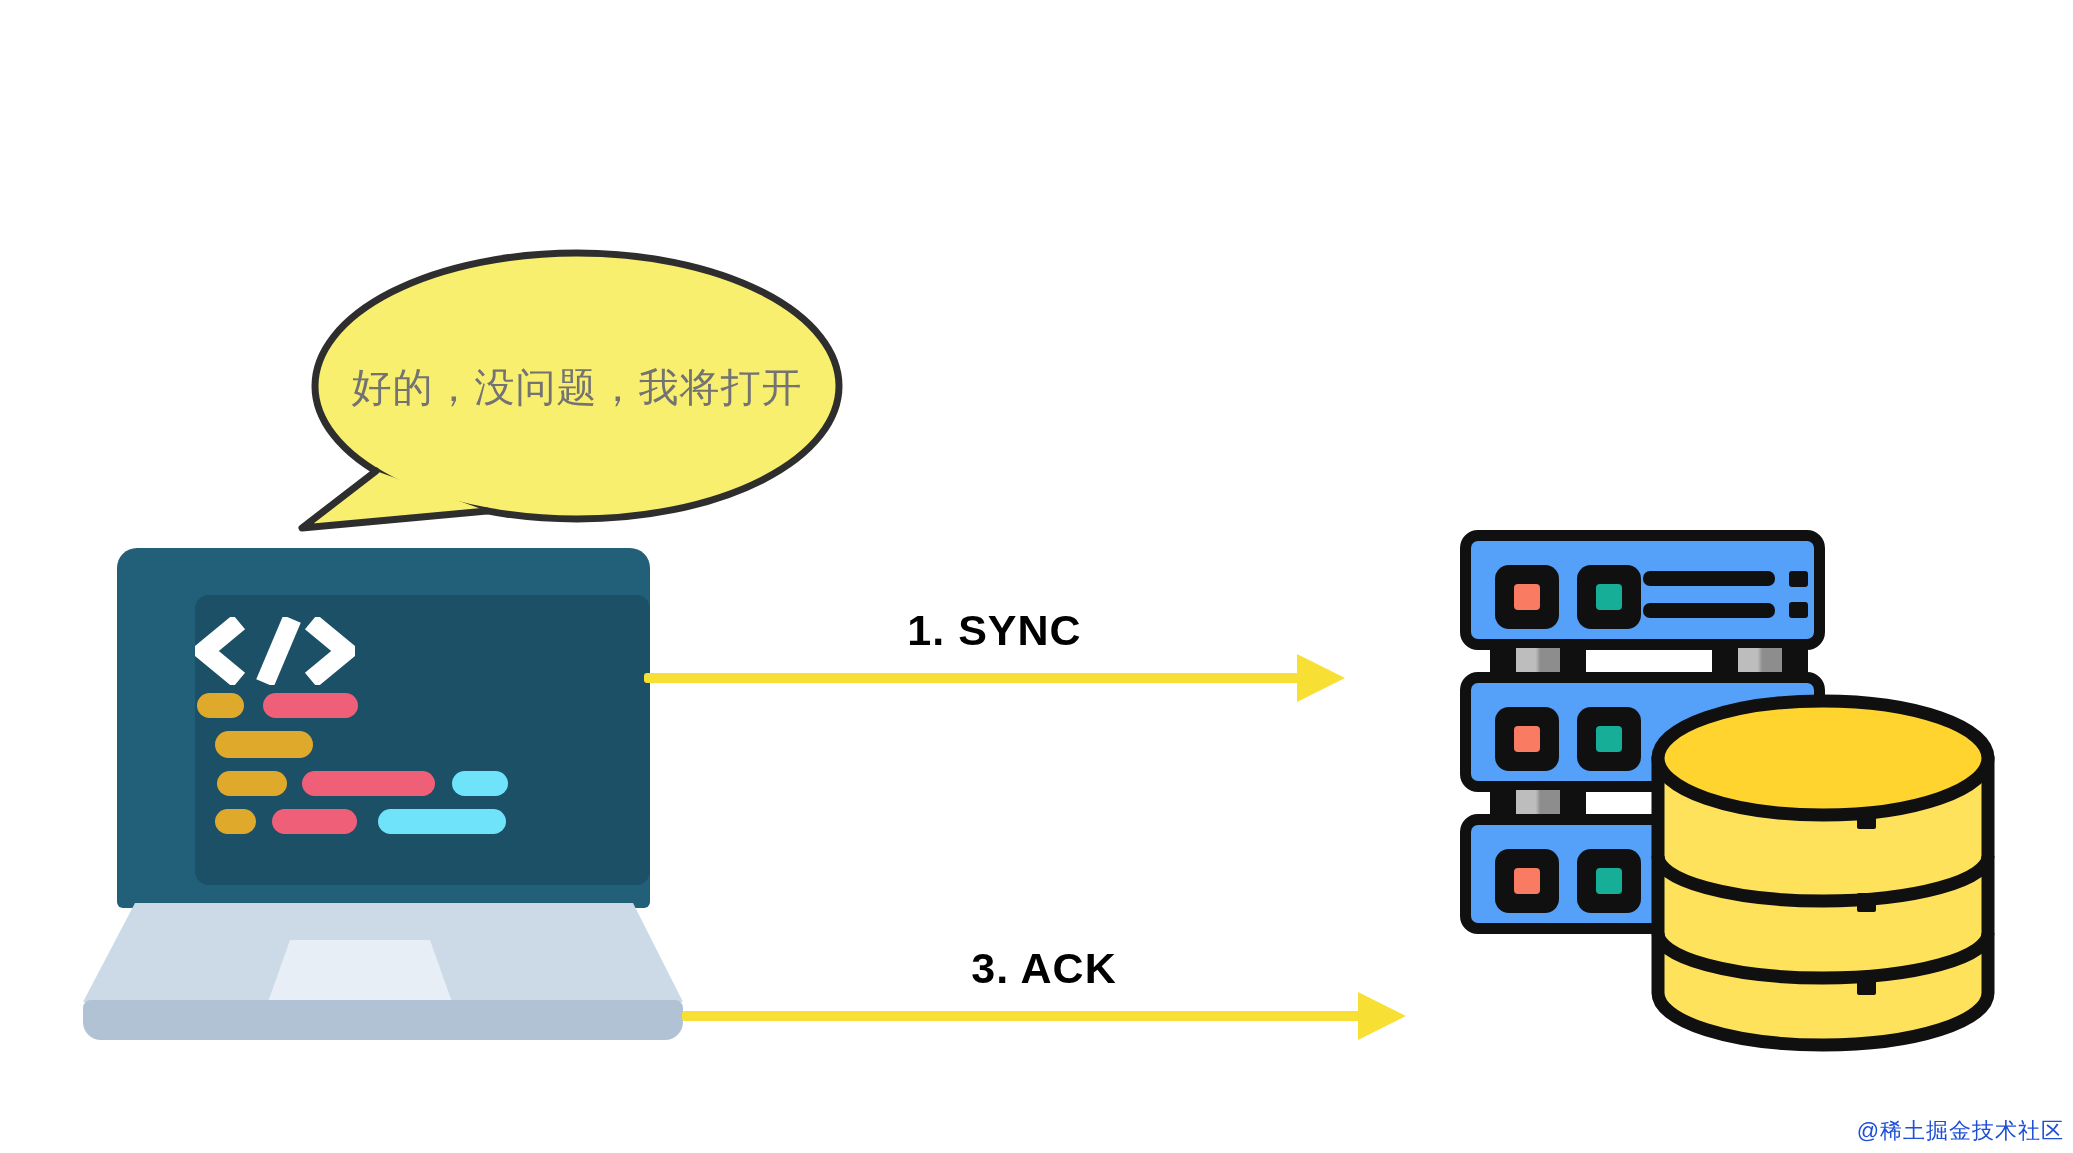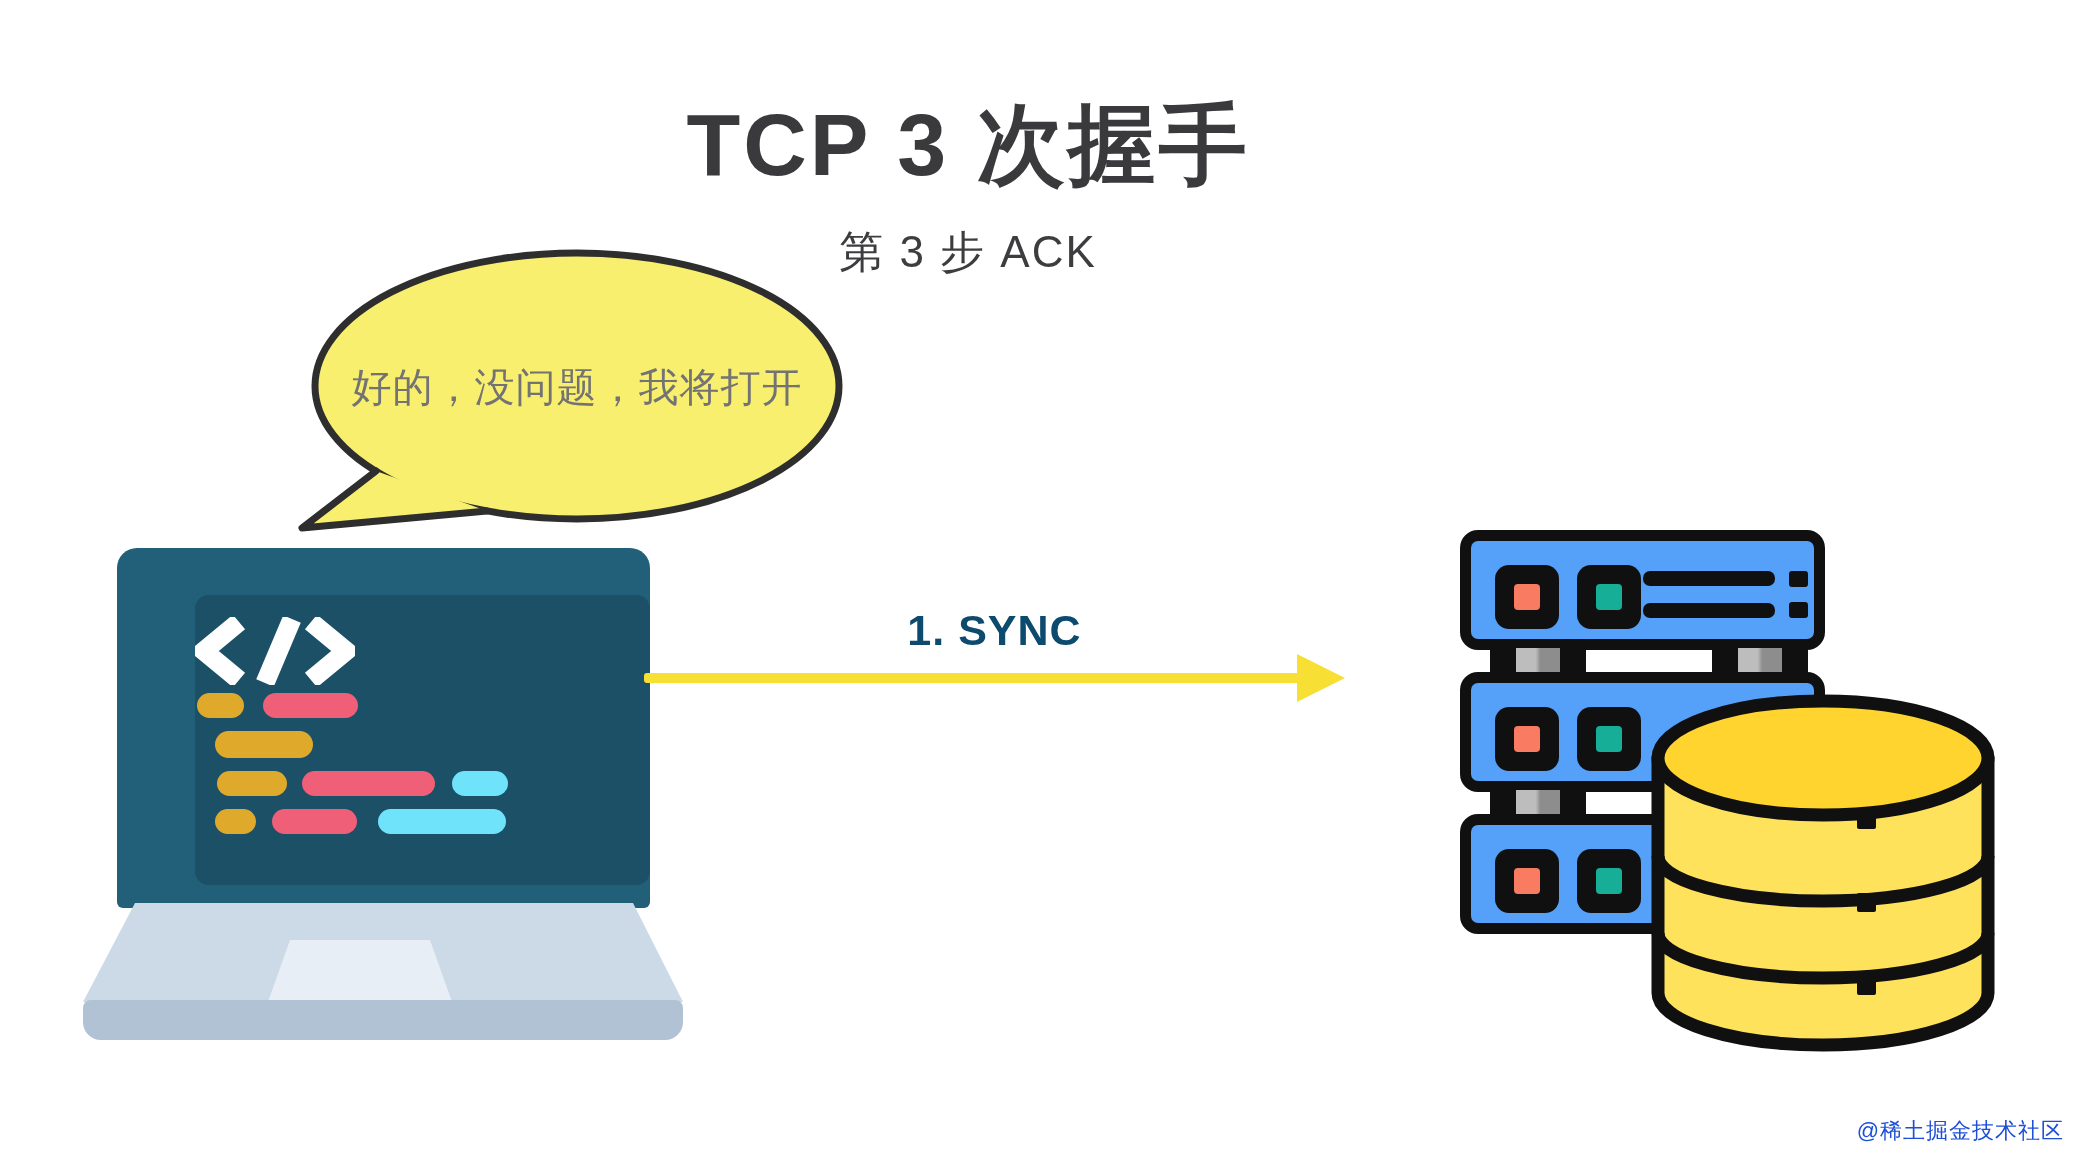--- a/index.html
+++ b/index.html
@@ -44,21 +44,21 @@
              clip-path: polygon(52px 0, 550px 0, 600px 99px, 0 99px); }
   .lp-trackpad { position: absolute; left: 185px; top: 37px; width: 184px; height: 62px;
                  background: #e7eef5;
                  clip-path: polygon(22px 0, 162px 0, 184px 62px, 0 62px); }
   .lp-bottom { position: absolute; left: 3px; top: 455px; width: 600px; height: 40px;
                background: #b0c2d3; border-radius: 8px 8px 18px 18px; }
 
   
   .arrow { position: absolute; height: 95px; }
   .arrow-label { position: absolute; top: 0; left: 0; right: 0; text-align: center;
-                 font-size: 43px; font-weight: bold; color: #0c4a6e; letter-spacing: 1px; }
+                 font-size: 43px; font-weight: bold; color: #000000; letter-spacing: 1px; }
   .arrow-line { position: absolute; top: 67px; height: 10px; border-radius: 3px; }
   .arrow-head { position: absolute; top: 48px; width: 0; height: 0;
                 border-top: 24px solid transparent; border-bottom: 24px solid transparent; }
   .yellow .arrow-line { background: #f7e033; }
   .yellow .arrow-head.right { border-left: 48px solid #f7e033; }
   .teal .arrow-line { background: #1697a3; }
   .teal .arrow-head.left { border-right: 48px solid #1697a3; }
   .arrow-syn      { left: 644px; top: 606px; width: 701px; }
   .arrow-syn      .arrow-line { left: 0; width: 658px; }
   .arrow-syn      .arrow-head { right: 0; }
@@ -100,24 +100,20 @@
 
   
   .watermark { position: absolute; right: 9px; top: 1116px; font-size: 22px;
                color: #1d4ed8; letter-spacing: 1px; }
 </style>
 </head>
 <body>
 
 <div class="canvas">
 
-  <div class="title-wrap">
-    <div class="title">TCP 3 次握手</div>
-    <div class="subtitle">第 3 步 ACK</div>
-  </div>
 
   <div class="bubble">
     <svg width="560" height="300" viewBox="0 0 560 300">
       <ellipse cx="287" cy="143" rx="262" ry="133" fill="#F9EF6E" stroke="#2E2E2E" stroke-width="7"></ellipse>
       <path d="M86,228 L12,285 L197,268 Z" fill="#F9EF6E" stroke="none"></path>
       <path d="M86,228 L12,285 L197,268" fill="none" stroke="#2E2E2E" stroke-width="7" stroke-linecap="round" stroke-linejoin="round"></path>
     </svg>
     <span class="bubble-text">好的，没问题，我将打开</span>
   </div>
 
@@ -145,20 +141,25 @@
     <div class="lp-bottom"></div>
   </div>
 
   <div class="arrow yellow arrow-syn">
     <div class="arrow-label">1. SYNC</div>
     <div class="arrow-line"></div>
     <div class="arrow-head right"></div>
   </div>
 
 
+  <div class="arrow yellow arrow-ack">
+    <div class="arrow-label">3. ACK</div>
+    <div class="arrow-line"></div>
+    <div class="arrow-head right"></div>
+  </div>
 
   <div class="server">
     <div class="unit unit1">
       <div class="ind ind-a">
           <div class="ind-dot red"></div>
         </div>
       <div class="ind ind-b">
           <div class="ind-dot grn"></div>
         </div>
       <div class="vent v1"></div>

